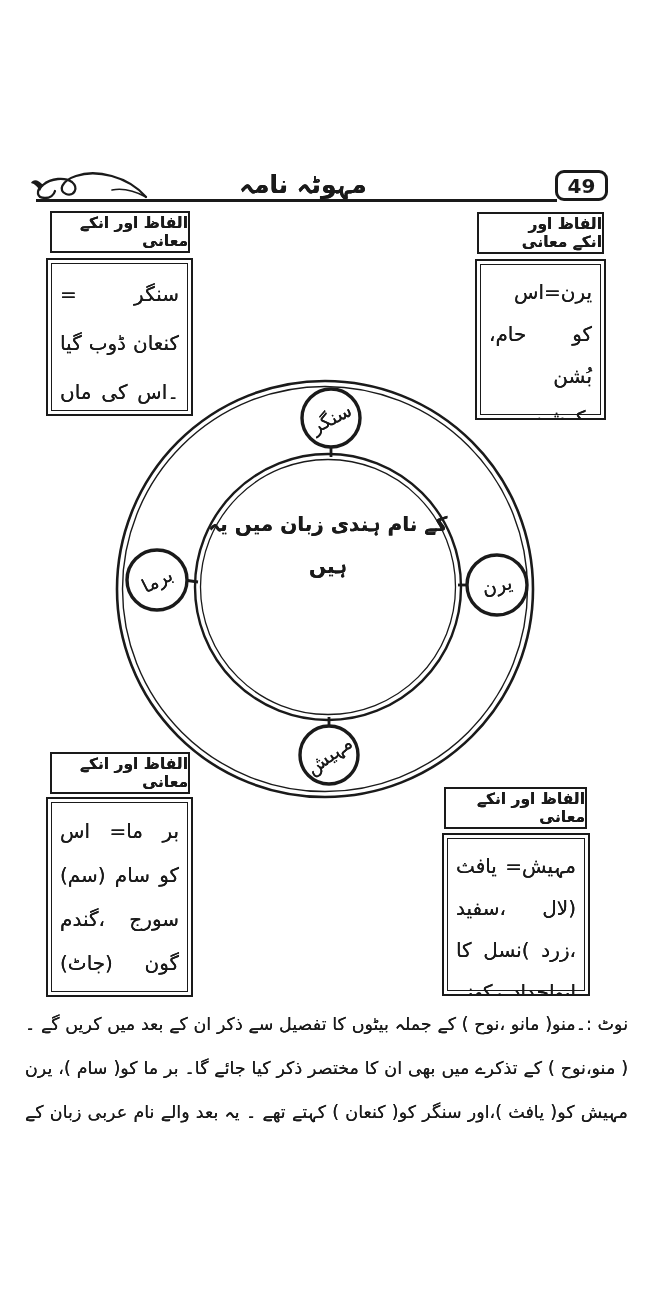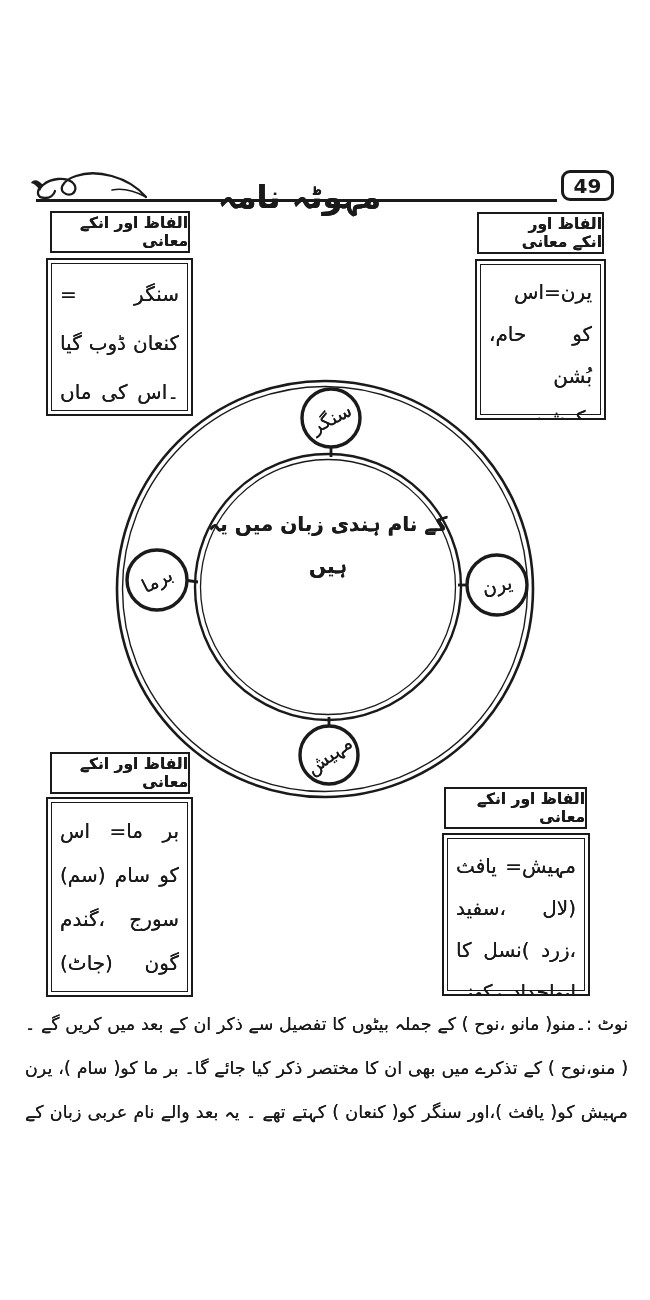--- a/index.html
+++ b/index.html
@@ -10,33 +10,32 @@
     overflow:hidden;
     font-family:"DejaVu Sans",sans-serif;
     color:#1a1a1a;
     margin:0 auto;
   }
   .abs{position:absolute;}
 
   
   .flourish{left:30px;top:166px;width:118px;height:38px;}
   .page-title{
-    left:218px;top:178px;width:170px;height:38px;
-    font-size:32px;font-weight:700;text-align:left;
+    left:218px;top:170px;width:170px;height:38px;
+    font-size:25px;font-weight:700;text-align:center;
     direction:rtl;letter-spacing:0;
     text-shadow:0 0 .5px #1a1a1a;
   }
   .header-rule{left:36px;top:199px;width:521px;height:3px;background:#1a1a1a;}
   .page-badge{
     left:555px;top:170px;width:53px;height:31px;
     border:3px solid #1a1a1a;border-radius:9px;
     display:flex;align-items:center;justify-content:center;
     font-size:20px;font-weight:700;box-sizing:border-box;
     background:#fff;
-    margin-left:6px;
   }
 
   
   .wm-head{
     border:2.5px solid #1a1a1a;box-sizing:border-box;background:#fff;
     display:flex;align-items:center;justify-content:center;
     font-size:15.5px;font-weight:700;direction:rtl;
     text-shadow:0 0 .4px #1a1a1a;
     padding-left:24px;
   }

